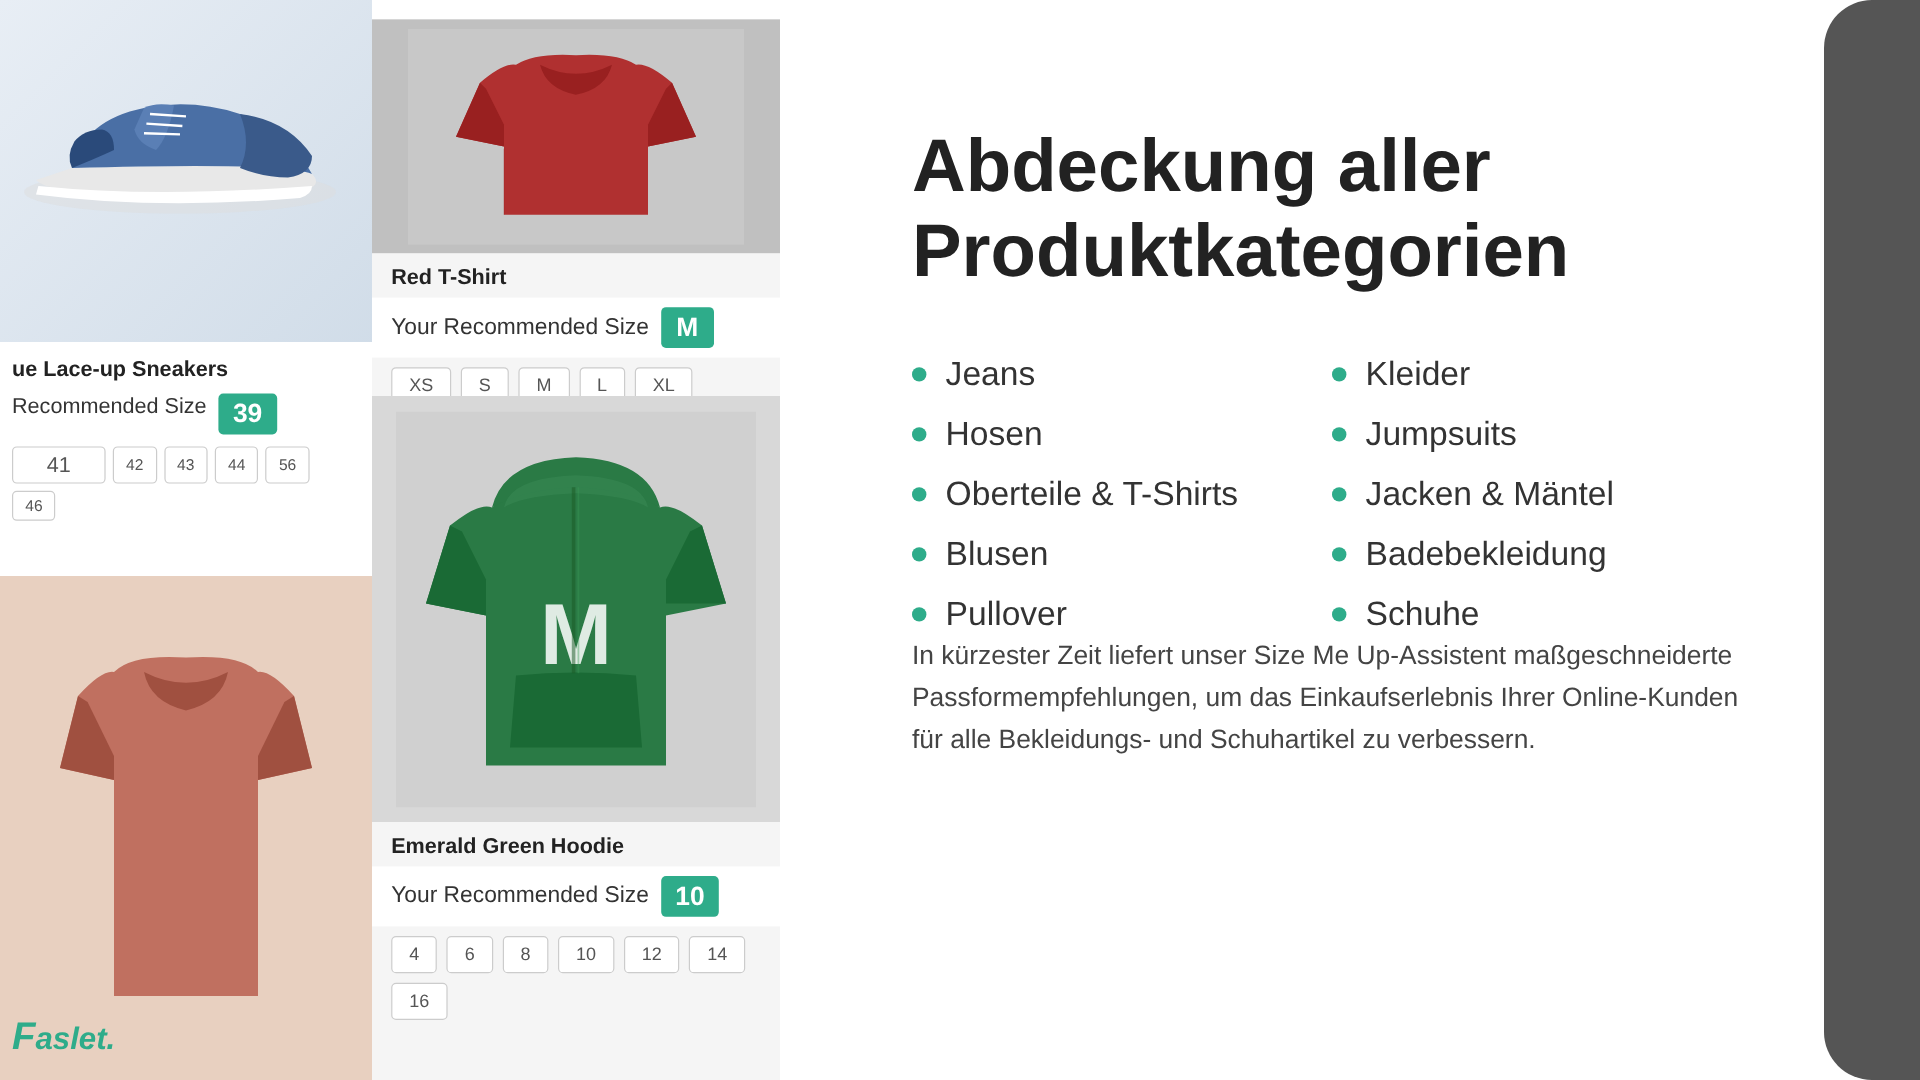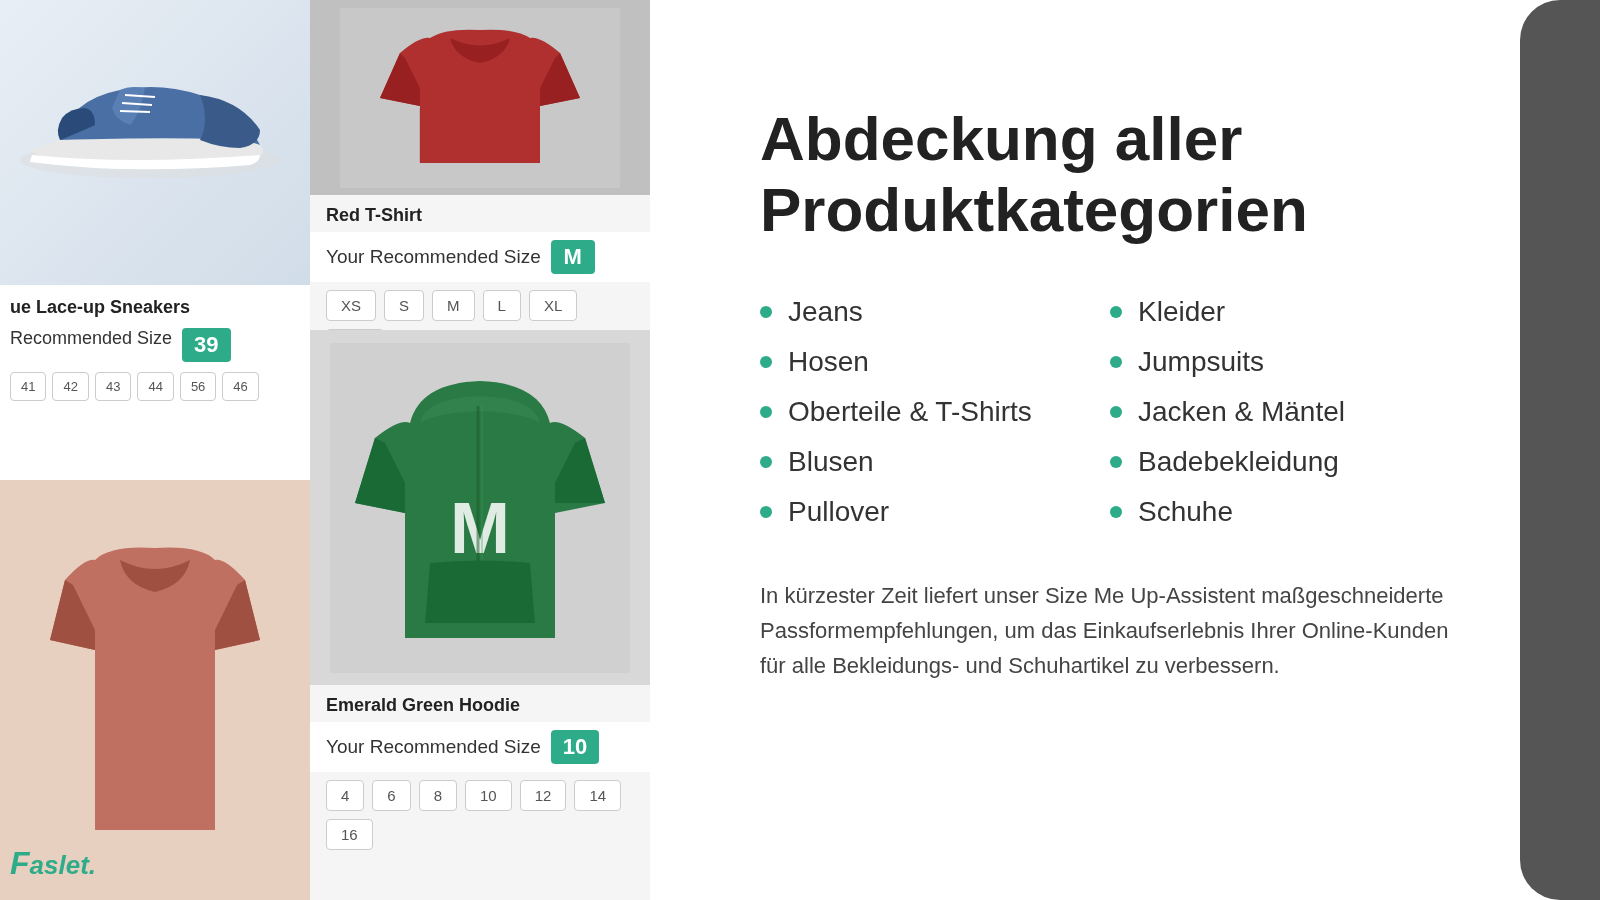--- a/index.html
+++ b/index.html
@@ -31,21 +31,21 @@
       width: 310px;
       height: 300px;
       background: linear-gradient(135deg, #e8eef5 0%, #d0dce8 100%);
       overflow: hidden;
     }
     
 
     
     .red-tshirt-card {
       position: absolute;
-      top: 0;
+      top: 16px;
       left: 310px;
       width: 340px;
       height: 330px;
       background: #f5f5f5;
       overflow: hidden;
     }
     .red-tshirt-img {
       width: 100%;
       height: 195px;
       background: #c0c0c0;
@@ -179,21 +179,20 @@
       font-weight: 800;
       color: #222;
       line-height: 1.15;
       margin-bottom: 50px;
     }
 
     .categories-grid {
       display: grid;
       grid-template-columns: 1fr 1fr;
       gap: 0;
-      margin-bottom: 50px;
     }
     .category-col {
       display: flex;
       flex-direction: column;
       gap: 18px;
     }
     .category-item {
       display: flex;
       align-items: center;
       gap: 16px;
@@ -305,21 +304,21 @@
 
   <div class="sneaker-label-area">
     <div class="sneaker-card-title">
       <span>ue Lace-up Sneakers</span>
     </div>
     <div class="sneaker-recommended-badge recommended-badge">
       <span class="recommended-label" style="font-size:18px;">Recommended Size</span>
       <span class="size-badge">39</span>
     </div>
     <div class="sneaker-size-options">
-      <button class="size-btn" style="font-size:13px;padding:4px 10px;">41</button>
+      <button class="size-btn" style="font-size:18px;padding:4px 28px;">41</button>
       <button class="size-btn" style="font-size:13px;padding:4px 10px;">42</button>
       <button class="size-btn" style="font-size:13px;padding:4px 10px;">43</button>
       <button class="size-btn" style="font-size:13px;padding:6px 10px;">44</button>
       <button class="size-btn" style="font-size:13px;padding:4px 10px;">56</button>
       <button class="size-btn" style="font-size:13px;padding:4px 10px;">46</button>
     </div>
   </div>
 
   <div class="brown-tshirt-area">
     <svg viewBox="0 0 240 320" width="240" height="320">

